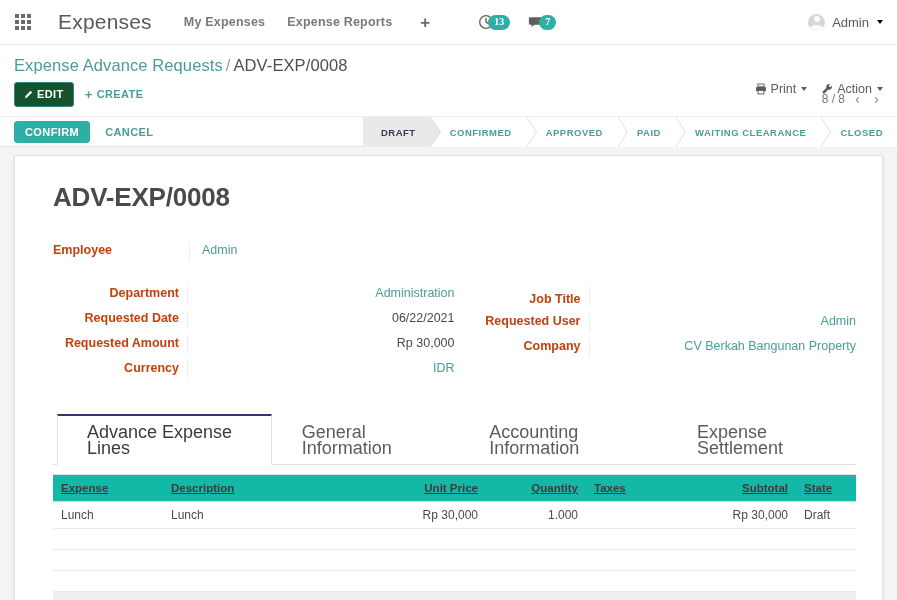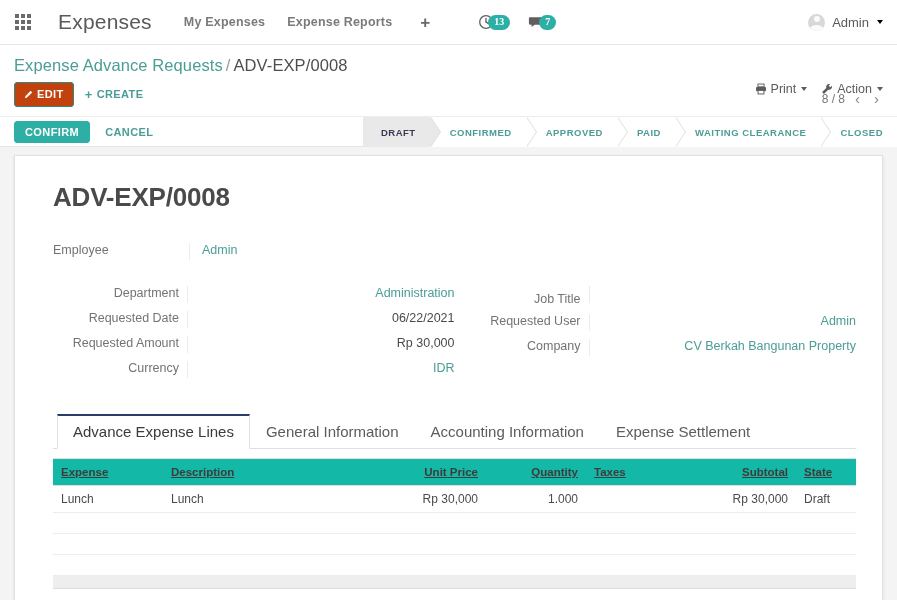--- a/index.html
+++ b/index.html
@@ -110,21 +110,21 @@
     letter-spacing: .4px;
     font-weight: 700;
     border: 1px solid transparent;
     border-radius: 3px;
     padding: 5px 9px;
     background: transparent;
     cursor: pointer;
     display: inline-flex; align-items: center; gap: 4px;
     line-height: 13px;
   }
-  .btn-primary { background: #c2410c; color: #fff; border-color: #2d8a80; }
+  .btn-primary { background: #14532d; color: #fff; border-color: #2d8a80; }
   .btn-link { color: #4b9d96; padding-left: 10px; }
   .cp-right {
     position: absolute; right: 0; top: 0;
     display: flex; align-items: center; gap: 14px;
   }
   .dd-btn {
     font-size: 12.5px; color: #5c5c5c;
     display: inline-flex; align-items: center; gap: 4px;
     cursor: pointer;
   }
@@ -212,22 +212,22 @@
     letter-spacing: -.2px;
     margin-bottom: 30px;
   }
 
   
   .field-row { display: flex; align-items: baseline; margin-bottom: 2px; }
   .field-label {
     width: 136px;
     flex: 0 0 136px;
     font-size: 12.5px;
-    font-weight: 400;
-    color: #737373;
+    font-weight: 700;
+    color: #c2410c;
     padding-right: 8px;
   }
   .field-value {
     font-size: 12.5px;
     color: #4a4a4a;
     border-left: 1px solid #ececec;
     padding-left: 12px;
     min-height: 17px;
     flex: 1;
   }
@@ -239,23 +239,23 @@
   .field-row.spaced { margin-bottom: 8px; }
 
   
   .notebook { margin-top: 28px; }
   .tabs {
     display: flex;
     border-bottom: 1px solid #dfdfdf;
     padding-left: 4px;
   }
   .tab {
-    font-size: 15px;
+    font-size: 18px;
     color: #5c5c5c;
-    padding: 9px 15px 8px;
+    padding: 9px 29px 8px;
     cursor: pointer;
     border: 1px solid transparent;
     margin-bottom: -1px;
     line-height: 16px;
   }
   .tab.active {
     color: #3b3b3b;
     background: #fff;
     border-color: #dfdfdf;
     border-bottom-color: #fff;

